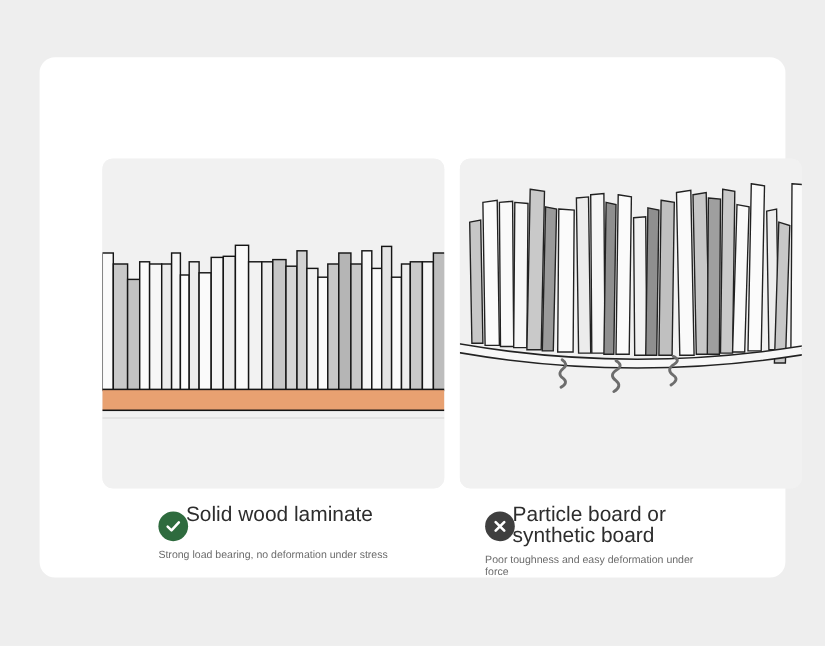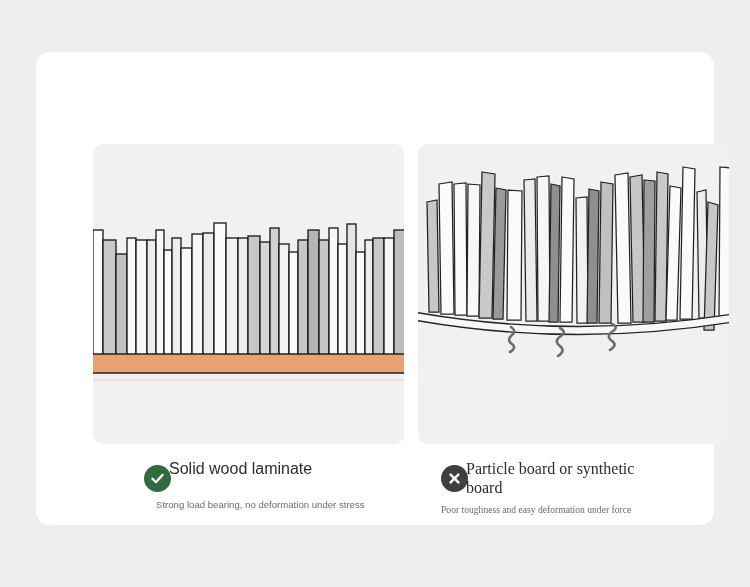--- a/index.html
+++ b/index.html
@@ -71,21 +71,21 @@
     top: 405px;
     width: 636px;
     height: 90px;
   }
   .caption {
     position: absolute;
     top: 0;
     width: 300px;
   }
   .caption-left  { left: 51px; }
-  .caption-right { left: 348px; font-family: Liberation Serif, serif; }
+  .caption-right { left: 348px; }
 
   .caption-head {
     display: flex;
     align-items: flex-start;
     gap: 0px;
   }
   .badge {
     flex: 0 0 auto;
     width: 27px;
     height: 27px;
@@ -93,37 +93,37 @@
     display: flex;
     align-items: center;
     justify-content: center;
     margin-top: 8px;
   }
   .badge-ok  { background: #2e6b3e; }
   .badge-no  { background: #3f3f3f; }
   .badge svg { display: block; }
 
   .caption-title {
-    font-size: 16px;
+    font-size: 19px;
     line-height: 19px;
     color: #2d2d2d;
     font-weight: 400;
     letter-spacing: 0px;
     max-width: 200px;
     margin-left: -2px;
     margin-top: 2px;
   }
   .caption-sub {
     font-size: 9.6px;
     line-height: 11px;
     color: #6b6b6b;
     max-width: 210px;
     margin-top: 7px;
   }
-  .caption-left .caption-sub  { margin-left: 12px; }
+  .caption-left .caption-sub  { margin-left: 0px; }
   .caption-right .caption-sub { }
 </style>
 </head>
 <body>
 
 <div class="page">
 
   <div class="card">
 
     <div class="card-notch">

